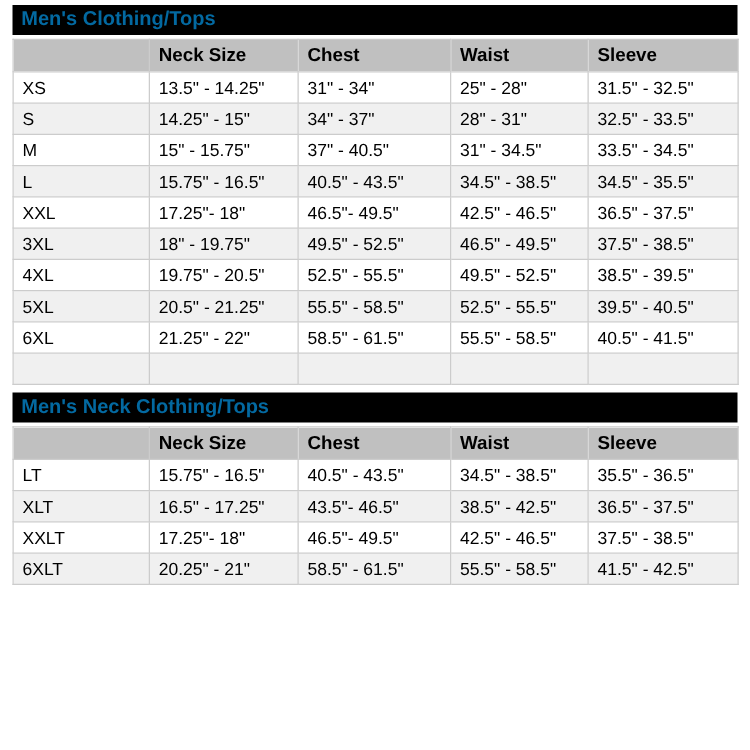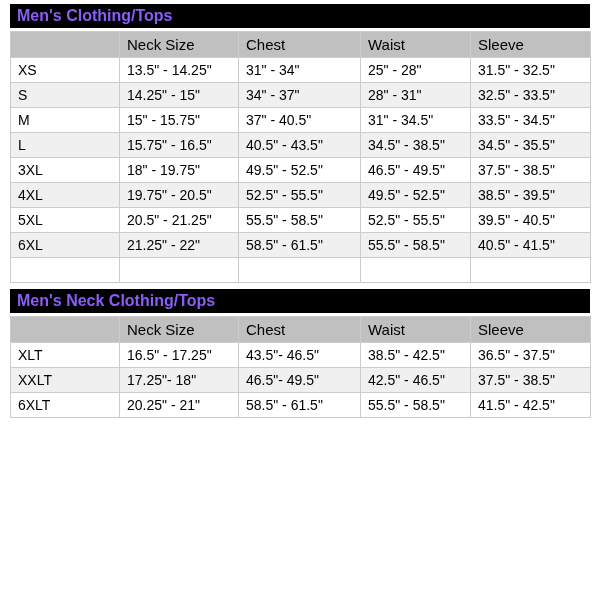--- a/index.html
+++ b/index.html
@@ -18,21 +18,21 @@
     padding: 4px 10px 0 10px;
   }
   .size-table-block { width: 580px; }
   .size-table-block + .size-table-block { margin-top: 6px; }
   .title-bar {
     box-sizing: border-box;
     width: 580px;
     height: 24px;
     line-height: 24px;
     background: #000000;
-    color: #8b5cf6;
+    color: #0369a1;
     font-size: 16px;
     font-weight: bold;
     padding-left: 7px;
     margin-bottom: 3px;
     white-space: nowrap;
     overflow: hidden;
   }
   table.size-table {
     border-collapse: collapse;
     table-layout: fixed;
@@ -50,21 +50,21 @@
     vertical-align: middle;
     padding: 0 2px 0 7px;
     height: 24px;
     font-size: 14px;
     white-space: nowrap;
     overflow: hidden;
     background: #ffffff;
   }
   table.size-table thead th {
     background: #c0c0c0;
-    font-weight: normal;
+    font-weight: bold;
     font-size: 15px;
     height: 25px;
   }
   table.size-table tbody tr:nth-child(even) td {
     background: #f0f0f0;
   }
 </style>
 </head>
 <body>
 
@@ -112,20 +112,27 @@
             <td>33.5" - 34.5"</td>
           </tr>
           <tr>
             <td>L</td>
             <td>15.75" - 16.5"</td>
             <td>40.5" - 43.5"</td>
             <td>34.5" - 38.5"</td>
             <td>34.5" - 35.5"</td>
           </tr>
           <tr>
+            <td>XXL</td>
+            <td>17.25"- 18"</td>
+            <td>46.5"- 49.5"</td>
+            <td>42.5" - 46.5"</td>
+            <td>36.5" - 37.5"</td>
+          </tr>
+          <tr>
             <td>3XL</td>
             <td>18" - 19.75"</td>
             <td>49.5" - 52.5"</td>
             <td>46.5" - 49.5"</td>
             <td>37.5" - 38.5"</td>
           </tr>
           <tr>
             <td>4XL</td>
             <td>19.75" - 20.5"</td>
             <td>52.5" - 55.5"</td>
@@ -171,20 +178,27 @@
         <tr>
           <th></th>
           <th>Neck Size</th>
           <th>Chest</th>
           <th>Waist</th>
           <th>Sleeve</th>
         </tr>
       </thead>
       <tbody>
           <tr>
+            <td>LT</td>
+            <td>15.75" - 16.5"</td>
+            <td>40.5" - 43.5"</td>
+            <td>34.5" - 38.5"</td>
+            <td>35.5" - 36.5"</td>
+          </tr>
+          <tr>
             <td>XLT</td>
             <td>16.5" - 17.25"</td>
             <td>43.5"- 46.5"</td>
             <td>38.5" - 42.5"</td>
             <td>36.5" - 37.5"</td>
           </tr>
           <tr>
             <td>XXLT</td>
             <td>17.25"- 18"</td>
             <td>46.5"- 49.5"</td>

